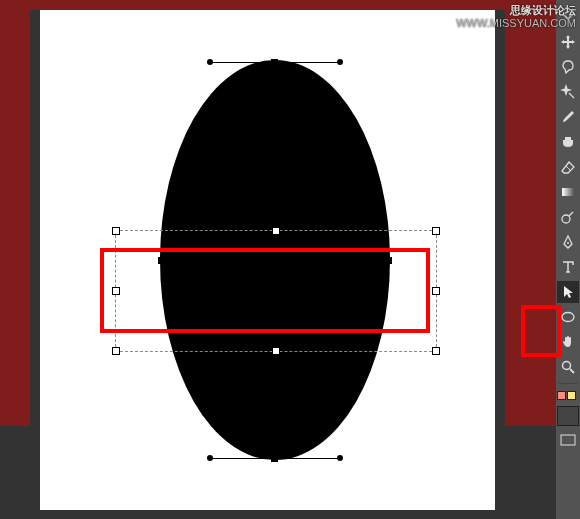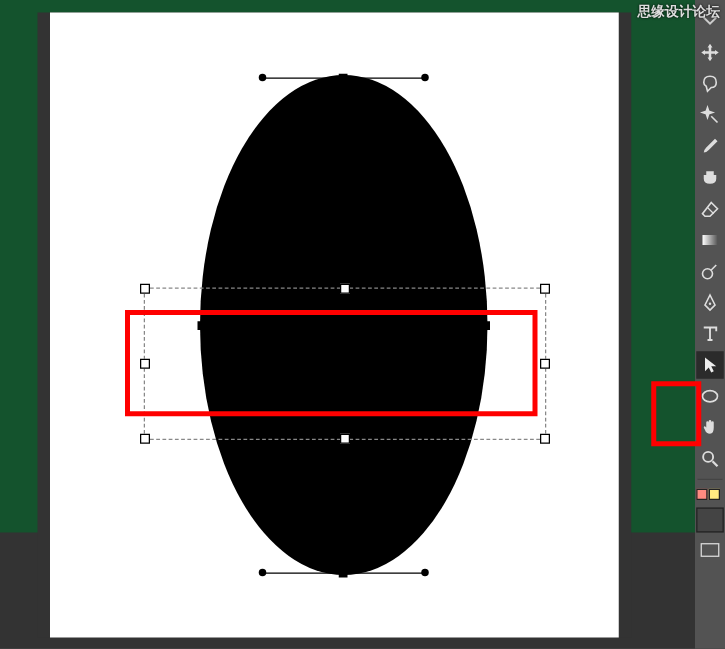--- a/index.html
+++ b/index.html
@@ -1,16 +1,16 @@
 <!DOCTYPE html>
 <html><head>
 <meta charset="utf-8">
 <style>
   html,body{margin:0;padding:0;width:580px;height:519px;overflow:hidden;font-family:sans-serif;background:#333}
-  .app{position:relative;width:580px;height:426px;background:#14532d}
+  .app{position:relative;width:580px;height:426px;background:#7f1d1d}
   .canvas-frame{position:absolute;left:30px;top:10px;width:475px;height:500px;background:#333}
   .canvas{position:absolute;left:10px;top:0;width:455px;height:500px;background:#fff}
   .ellipse{position:absolute;left:120px;top:50px;width:230px;height:400px;background:#000;border-radius:50%}
   .sel-box{position:absolute;left:75px;top:220px;width:320px;height:120px;border:1px dashed #888}
   .handle{position:absolute;width:8px;height:8px;background:#fff;border:1px solid #000;box-sizing:border-box}
   .anchor{position:absolute;width:7px;height:7px;background:#000}
   .ctrl-line{position:absolute;height:1px;background:#000}
   .ctrl-pt{position:absolute;width:6px;height:6px;border-radius:50%;background:#000}
   .red-rect{position:absolute;left:60px;top:238px;width:330px;height:85px;border:4px solid #ff0000;box-sizing:border-box}
   .red-tool{position:absolute;right:19px;top:305px;width:40px;height:52px;border:4px solid #ff0000;box-sizing:border-box;z-index:10}
@@ -25,20 +25,21 @@
   .sw{width:9px;height:9px;border:1px solid #222;box-sizing:border-box}
   .mini{width:20px;height:18px;background:#444;margin-top:3px;border:1px solid #222}
 </style>
 </head>
 <body>
 
 <div class="app">
 
   <div class="watermark">
     <span class="cn">思缘设计论坛</span><br>
+    <span>WWW.MISSYUAN.COM</span>
   </div>
 
   <div class="canvas-frame">
     <div class="canvas">
       <div class="ellipse"></div>
 
       <div class="ctrl-line" style="left:170px;top:52px;width:130px"></div>
       <div class="anchor" style="left:231px;top:49px"></div>
       <div class="ctrl-pt" style="left:167px;top:49px"></div>
       <div class="ctrl-pt" style="left:297px;top:49px"></div>

